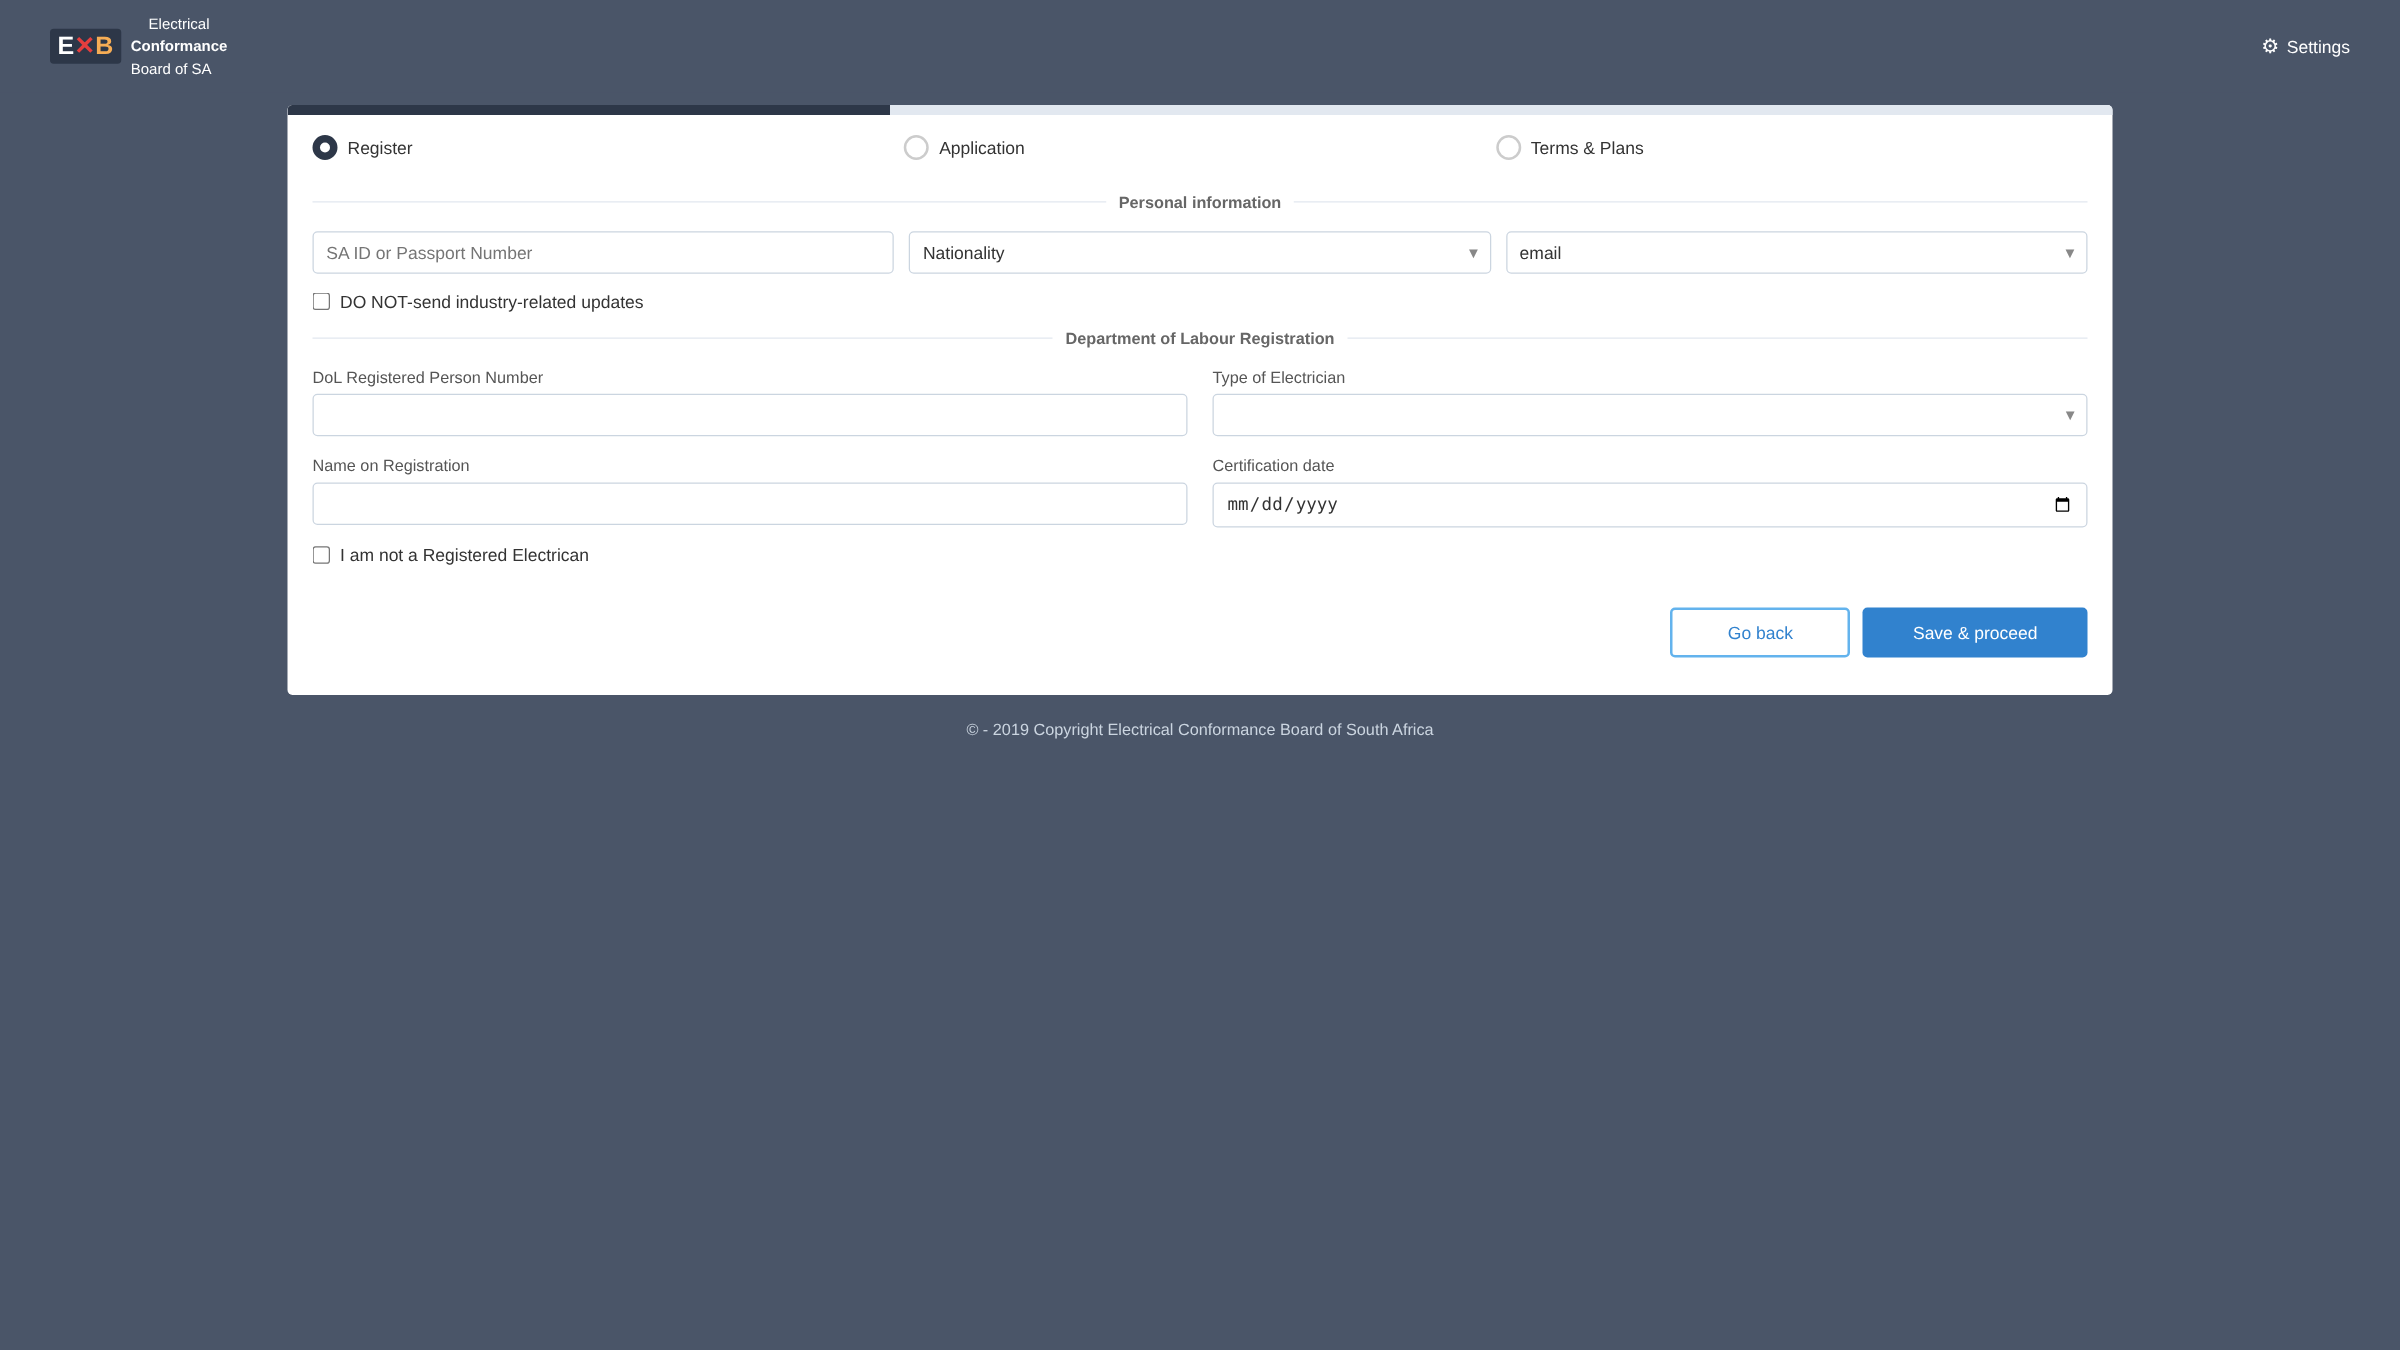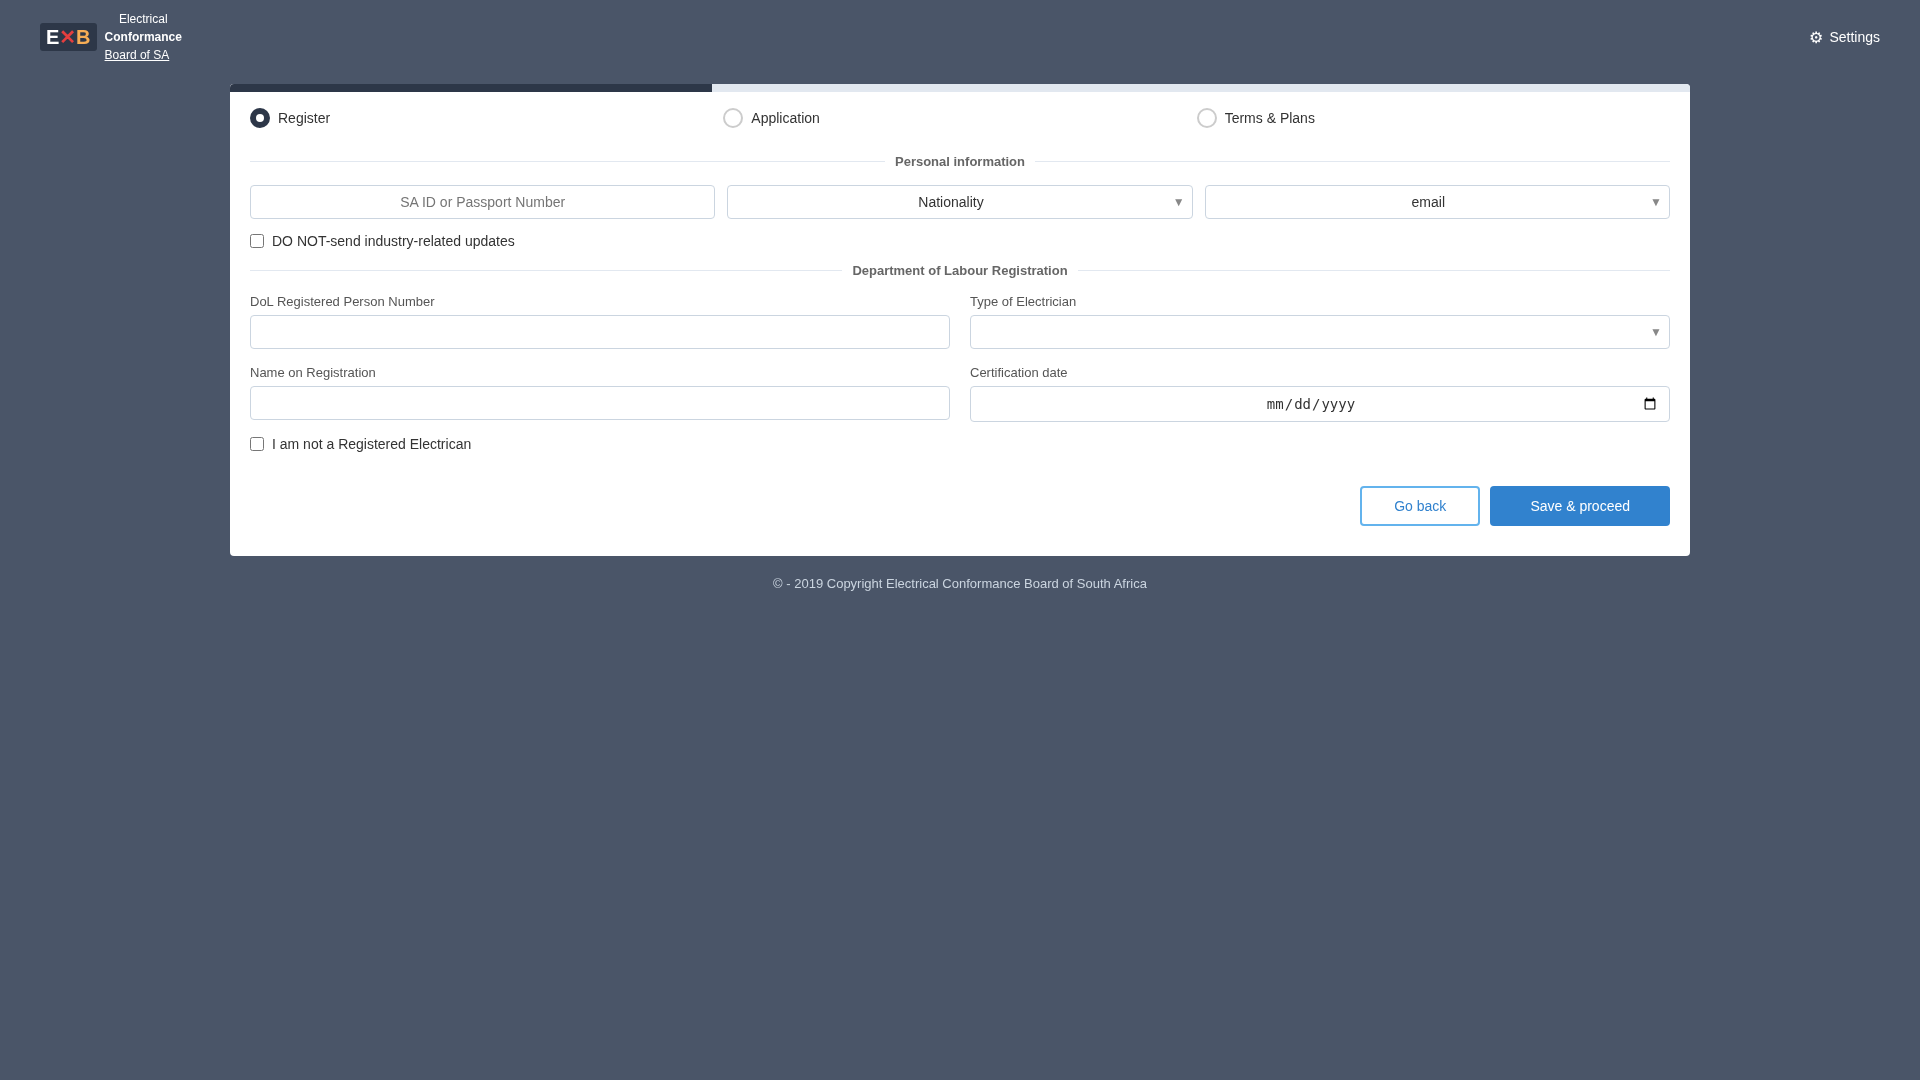--- a/index.html
+++ b/index.html
@@ -134,21 +134,20 @@
     input[type="text"],
     input[type="date"],
     select {
       border: 1px solid #cbd5e0;
       border-radius: 4px;
       padding: 8px 10px;
       font-size: 14px;
       color: #333;
       background: white;
       outline: none;
-      text-align: center;
     }
 
     .field-sa-id {
       flex: 1;
     }
 
     .field-nationality {
       flex: 1;
     }
 
@@ -229,21 +228,21 @@
       justify-content: flex-end;
       gap: 10px;
       padding: 20px 20px 0;
     }
 
     .btn-back {
       background: white;
       border: 2px solid #63b3ed;
       color: #3182ce;
       border-radius: 4px;
-      padding: 10px 32px;
+      padding: 10px 44px;
       font-size: 14px;
       cursor: pointer;
       font-weight: 500;
     }
 
     .btn-proceed {
       background: #3182ce;
       border: none;
       color: white;
       border-radius: 4px;
@@ -304,21 +303,20 @@
     }
 
     .ecb-text .line2 {
       display: block;
       font-weight: 700;
     }
 
     .ecb-text .line3 {
       display: block;
       font-weight: 400;
-      text-decoration: underline;
     }
 
     .gear-icon {
       font-size: 16px;
       color: white;
     }
   </style>
 </head>
 <body>
 

